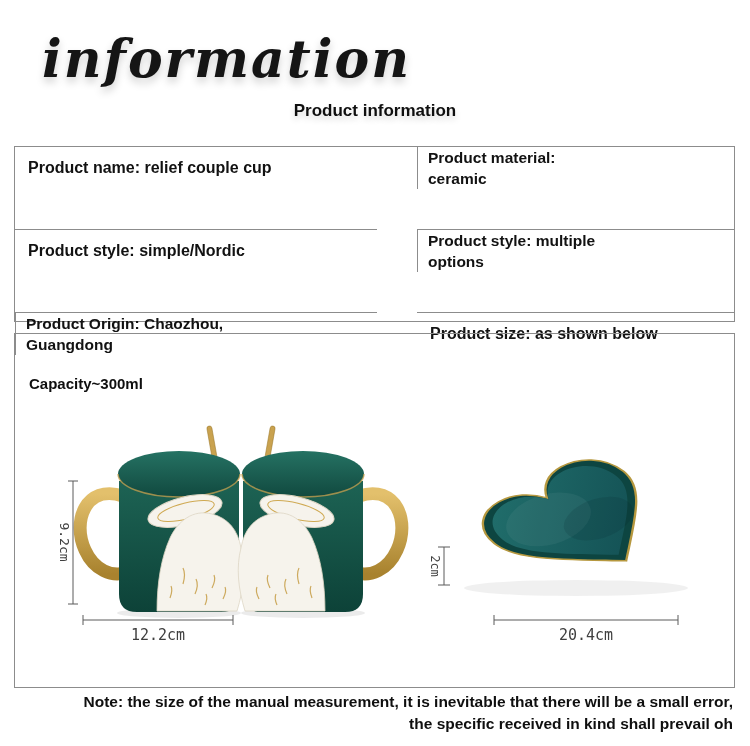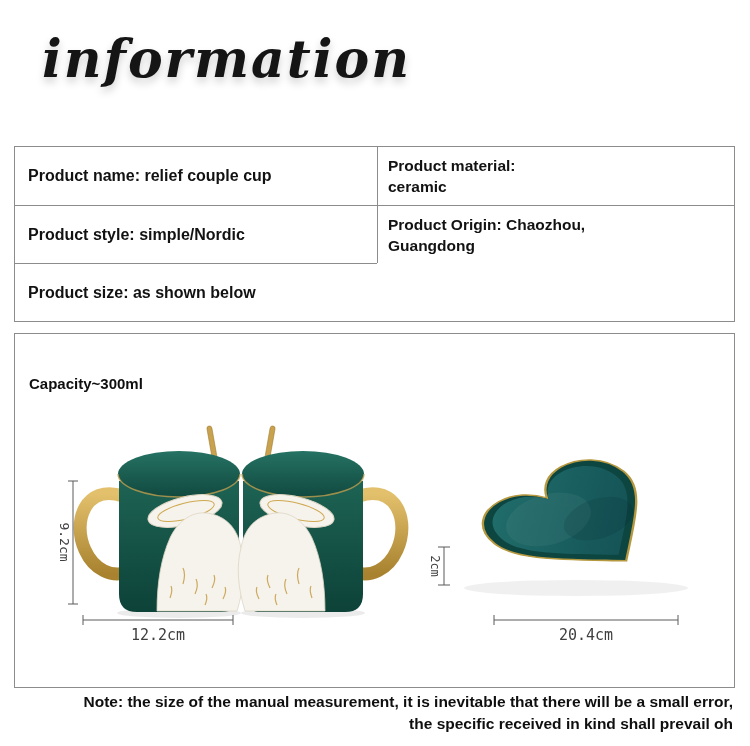--- a/index.html
+++ b/index.html
@@ -17,21 +17,21 @@
   }
   .subtitle{
     position:absolute;top:101px;left:0;width:100%;text-align:center;
     font-weight:bold;font-size:17px;color:#0f0f0f;
     text-shadow:0 4px 6px rgba(0,0,0,.15);
   }
   
   .info-table{
     position:absolute;left:14px;top:146px;width:721px;height:176px;
     border:1px solid #8c8c8c;box-sizing:border-box;
-    display:grid;grid-template-columns:362px 1fr;grid-template-rows:repeat(3,1fr);
+    display:grid;grid-template-columns:362px 1fr;grid-template-rows:repeat(3,1fr);gap:40px;
   }
   .cell{
     display:flex;align-items:center;font-weight:bold;color:#121212;
     border-top:1px solid #8c8c8c;box-sizing:border-box;
   }
   .cell.row0{border-top:none;}
   .cell.c-left{padding-left:13px;font-size:16px;}
   .cell.c-right{
     border-left:1px solid #8c8c8c;padding-left:10px;
     font-size:15.5px;line-height:21px;white-space:pre-line;
@@ -55,26 +55,29 @@
     white-space:pre-line;
     text-align:right;
   }
 </style>
 </head>
 <body>
 
 <div class="page">
 
   <div class="script-title">information</div>
+  <div class="subtitle">Product information</div>
 
   <div class="info-table">
     <div class="cell c-left row0">Product name: relief couple cup</div>
     <div class="cell c-right row0">Product material:
 ceramic</div>
     <div class="cell c-left">Product style: simple/Nordic</div>
+    <div class="cell c-right">Product style: multiple
+options</div>
     <div class="cell c-right">Product Origin: Chaozhou,
 Guangdong</div>
     <div class="cell c-left">Product size: as shown below</div>
   </div>
 
   <div class="spec-box">
     <div class="capacity">Capacity~300ml</div>
 
     <svg class="illus" viewBox="0 0 719 353">
       <defs>

